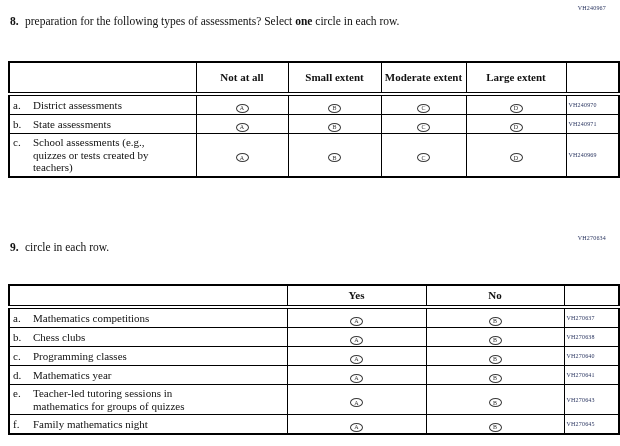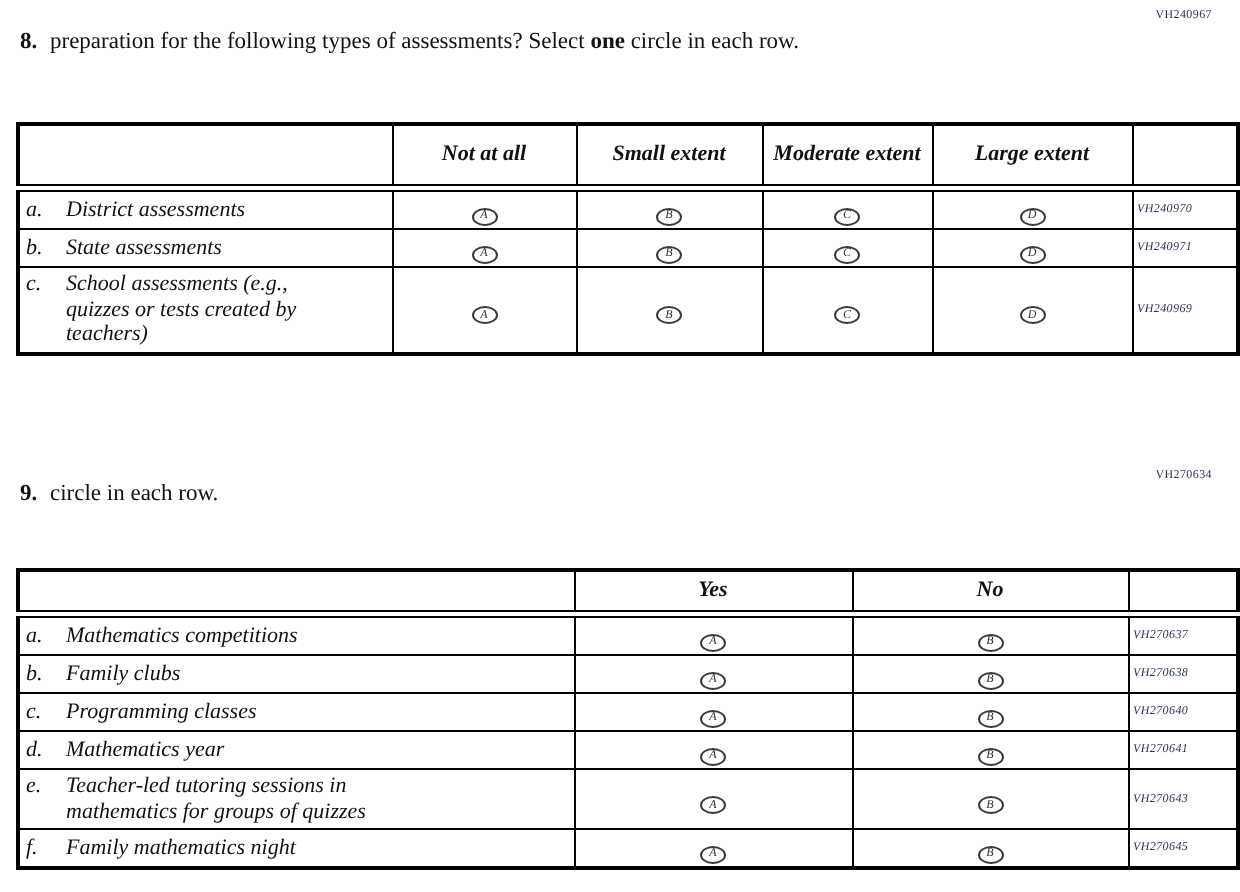--- a/index.html
+++ b/index.html
@@ -12,21 +12,21 @@
     color:#2a3560;font-family:"Liberation Serif",serif;
   }
   .qblock{position:absolute;left:10px;display:flex;}
   .qnum{font-weight:bold;font-size:11.5px;width:15px;flex:0 0 15px;line-height:1.08;}
   .qtext{font-size:11.5px;line-height:1.08;width:528px;}
   .qtext .spread{word-spacing:3px;}
   table.qtable{
     position:absolute;left:8px;border-collapse:collapse;table-layout:fixed;
     border:2px solid #000;width:610px;
   }
-  .qtable th,.qtable td{border:1px solid #000;padding:0;font-style:italic;}
+  .qtable th,.qtable td{border:1px solid #000;padding:0;}
   .qtable thead th{
     font-size:11px;font-weight:bold;text-align:center;vertical-align:middle;
     border-bottom:4px double #000;line-height:1.1;padding:2px 3px;
   }
   .t1 thead tr{height:32px;}
   .t2 thead tr{height:22px;}
   .qtable tbody tr{height:19px;}
   .label-cell{vertical-align:middle;}
   .label-flex{display:flex;align-items:flex-start;padding:2px 2px 2px 3px;}
   .row-letter{flex:0 0 20px;font-size:11px;line-height:1.15;}
@@ -164,21 +164,21 @@
           <td class="opt-cell"><span class="oval">B</span></td>
           <td class="code-cell">
       <span class="row-code">VH270637</span>
     </td>
   </tr>
 
   <tr>
     <td class="label-cell">
       <div class="label-flex">
         <span class="row-letter">b.</span>
-        <span class="row-label">Family clubs</span>
+        <span class="row-label">Chess clubs</span>
       </div>
     </td>
     <td class="opt-cell"><span class="oval">A</span></td>
           <td class="opt-cell"><span class="oval">B</span></td>
           <td class="code-cell">
       <span class="row-code">VH270638</span>
     </td>
   </tr>
 
   <tr>

